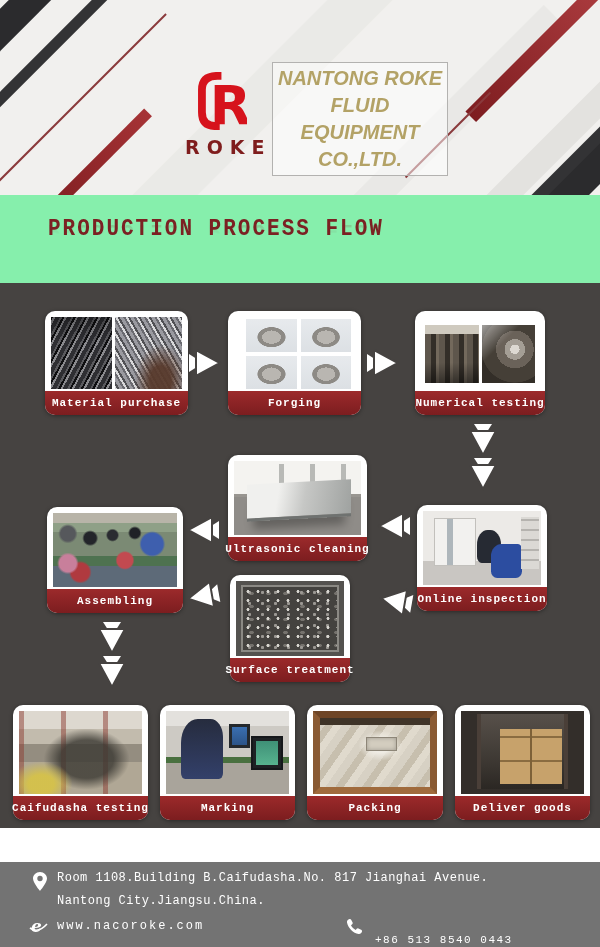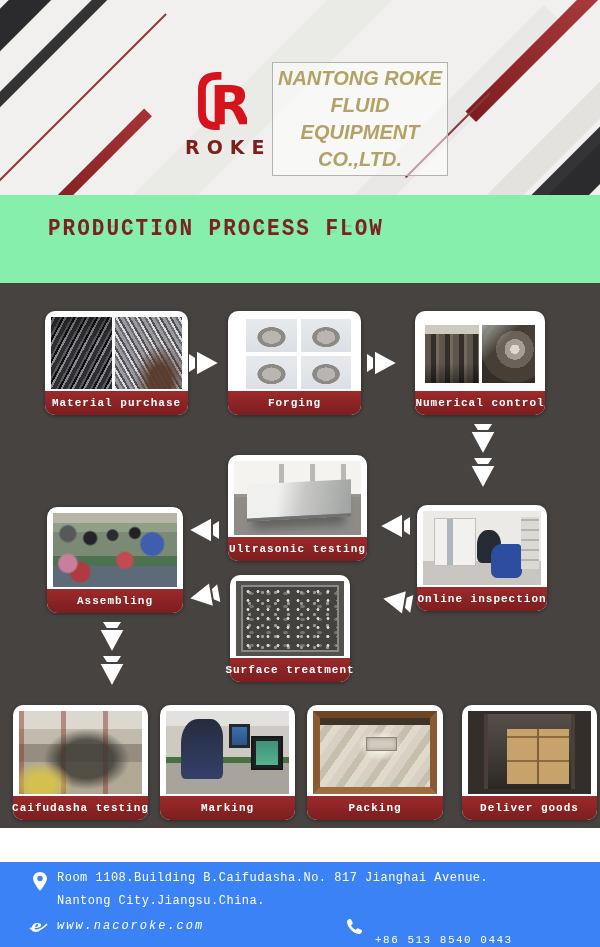--- a/index.html
+++ b/index.html
@@ -133,24 +133,24 @@
   .ph-deliver{background:#332e2a;}
   .ph-deliver .container-inner{position:absolute;left:13%;right:13%;top:4%;bottom:6%;
       border-left:4px solid #4a3f38;border-right:4px solid #4a3f38;
       background:linear-gradient(#57504a,#3a3530 70%,#2b2723);}
   .ph-deliver .boxes{position:absolute;left:32%;right:18%;top:22%;bottom:12%;
       background:linear-gradient(90deg,transparent 48%,#7d6138 48% 52%,transparent 52%),
       repeating-linear-gradient(0deg,#c7a26b 0 22px,#8a6c40 22px 24px);}
 
   
   .whiteband{position:absolute;left:0;top:828px;width:600px;height:34px;background:#fff;}
-  .footer{position:absolute;left:0;top:862px;width:600px;height:85px;background:#3b82f6;color:#fff;}
+  .footer{position:absolute;left:0;top:862px;width:600px;height:85px;background:#737373;color:#fff;}
   .addr1{position:absolute;left:57px;top:9px;font-size:12px;letter-spacing:.5px;white-space:nowrap;}
   .addr2{position:absolute;left:57px;top:32px;font-size:12px;letter-spacing:.5px;white-space:nowrap;}
-  .web{position:absolute;left:57px;top:57px;font-size:12px;letter-spacing:2px;white-space:nowrap;font-style:italic;}
+  .web{position:absolute;left:57px;top:57px;font-size:12px;letter-spacing:2px;white-space:nowrap;}
   .phone{position:absolute;left:375px;top:72px;font-size:11px;letter-spacing:1.5px;white-space:nowrap;}
   .ficon{position:absolute;}
 </style>
 </head>
 <body>
 
 <div class="page">
 
   <div class="hero">
     <div class="stripe st-tl-black1"></div>
@@ -218,39 +218,39 @@
           <polygon points="1,5 15,14 1,23"></polygon>
           <polygon class="front" points="8,1 32,14 8,27"></polygon>
         </svg>
     </div>
 
     <div class="card" style="left:415px;top:28px;width:130px;height:104px;">
       <div class="photo ph-numerical">
         <div class="n1"></div>
         <div class="n2"></div>
       </div>
-      <div class="label">Numerical control</div>
+      <div class="label">Numerical testing</div>
     </div>
 
     <div class="arrow rot90" style="left:466px;top:143px;">
       <svg width="34" height="28" viewBox="0 0 34 28">
           <polygon points="1,5 15,14 1,23"></polygon>
           <polygon class="front" points="8,1 32,14 8,27"></polygon>
         </svg>
     </div>
     <div class="arrow rot90" style="left:466px;top:177px;">
       <svg width="34" height="28" viewBox="0 0 34 28">
           <polygon points="1,5 15,14 1,23"></polygon>
           <polygon class="front" points="8,1 32,14 8,27"></polygon>
         </svg>
     </div>
 
     <div class="card" style="left:228px;top:172px;width:139px;height:106px;">
       <div class="photo ph-ultra"></div>
-      <div class="label">Ultrasonic testing</div>
+      <div class="label">Ultrasonic cleaning</div>
     </div>
 
     <div class="card" style="left:417px;top:222px;width:130px;height:106px;">
       <div class="photo ph-online">
         <div class="machine"></div>
         <div class="person"></div>
         <div class="chair"></div>
         <div class="shelf"></div>
       </div>
       <div class="label">Online inspection</div>
@@ -315,21 +315,21 @@
         <div class="mon1"></div>
       </div>
       <div class="label">Marking</div>
     </div>
     <div class="card" style="left:307px;top:422px;width:136px;height:115px;">
       <div class="photo ph-packing">
         <div class="crate-item"></div>
       </div>
       <div class="label">Packing</div>
     </div>
-    <div class="card" style="left:455px;top:422px;width:135px;height:115px;margin-left:7px;">
+    <div class="card" style="left:455px;top:422px;width:135px;height:115px;">
       <div class="photo ph-deliver">
         <div class="container-inner"></div>
         <div class="boxes"></div>
       </div>
       <div class="label">Deliver goods</div>
     </div>
   </div>
 
   <div class="whiteband"></div>
   <div class="footer">

